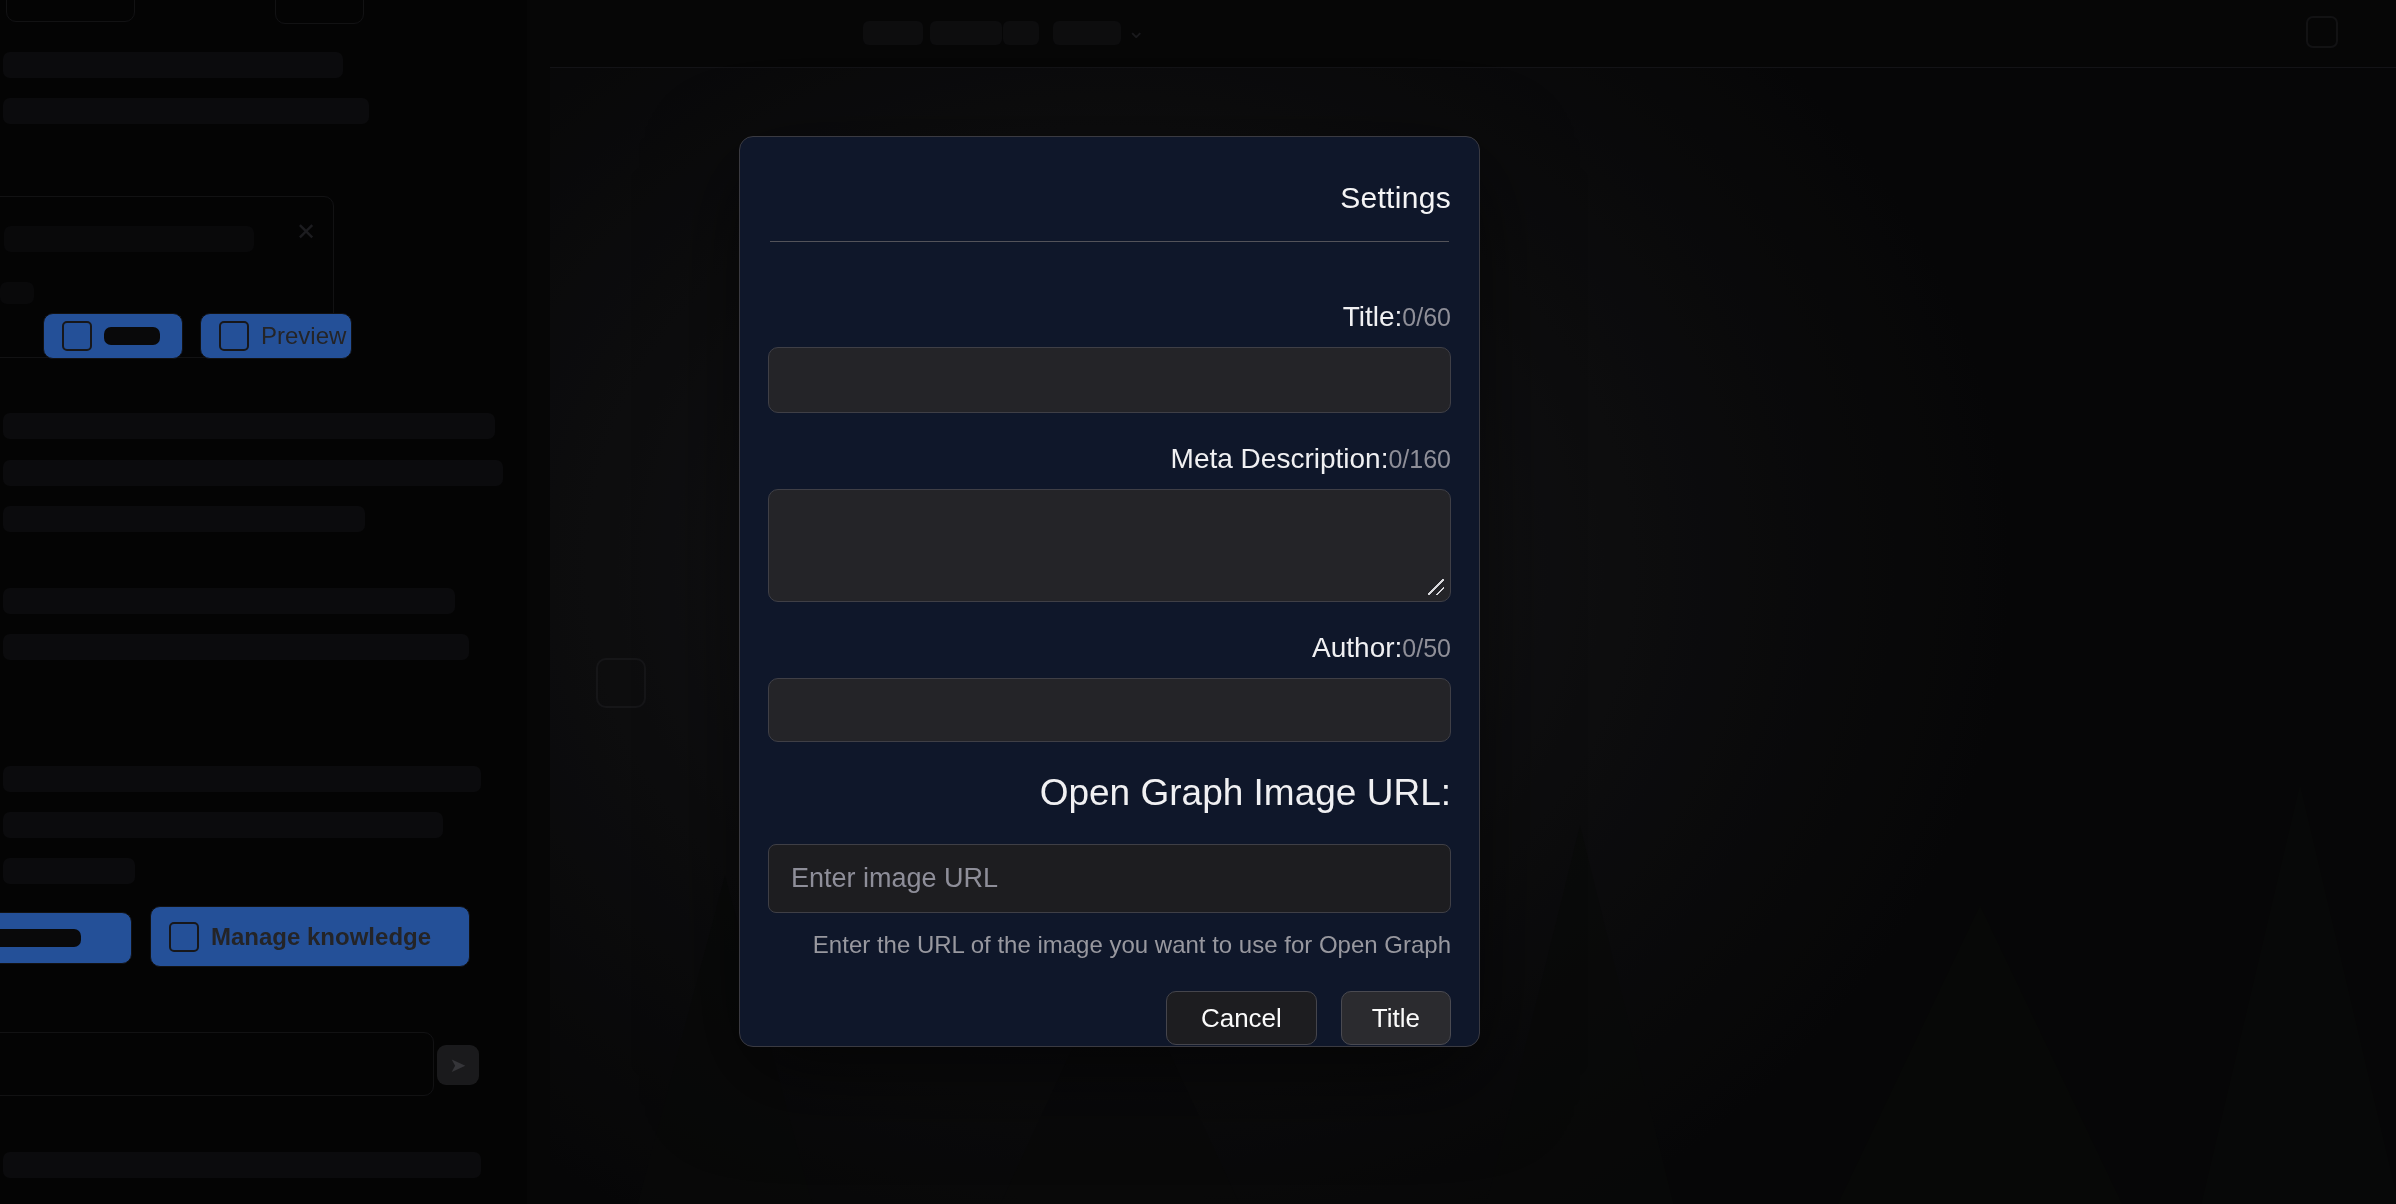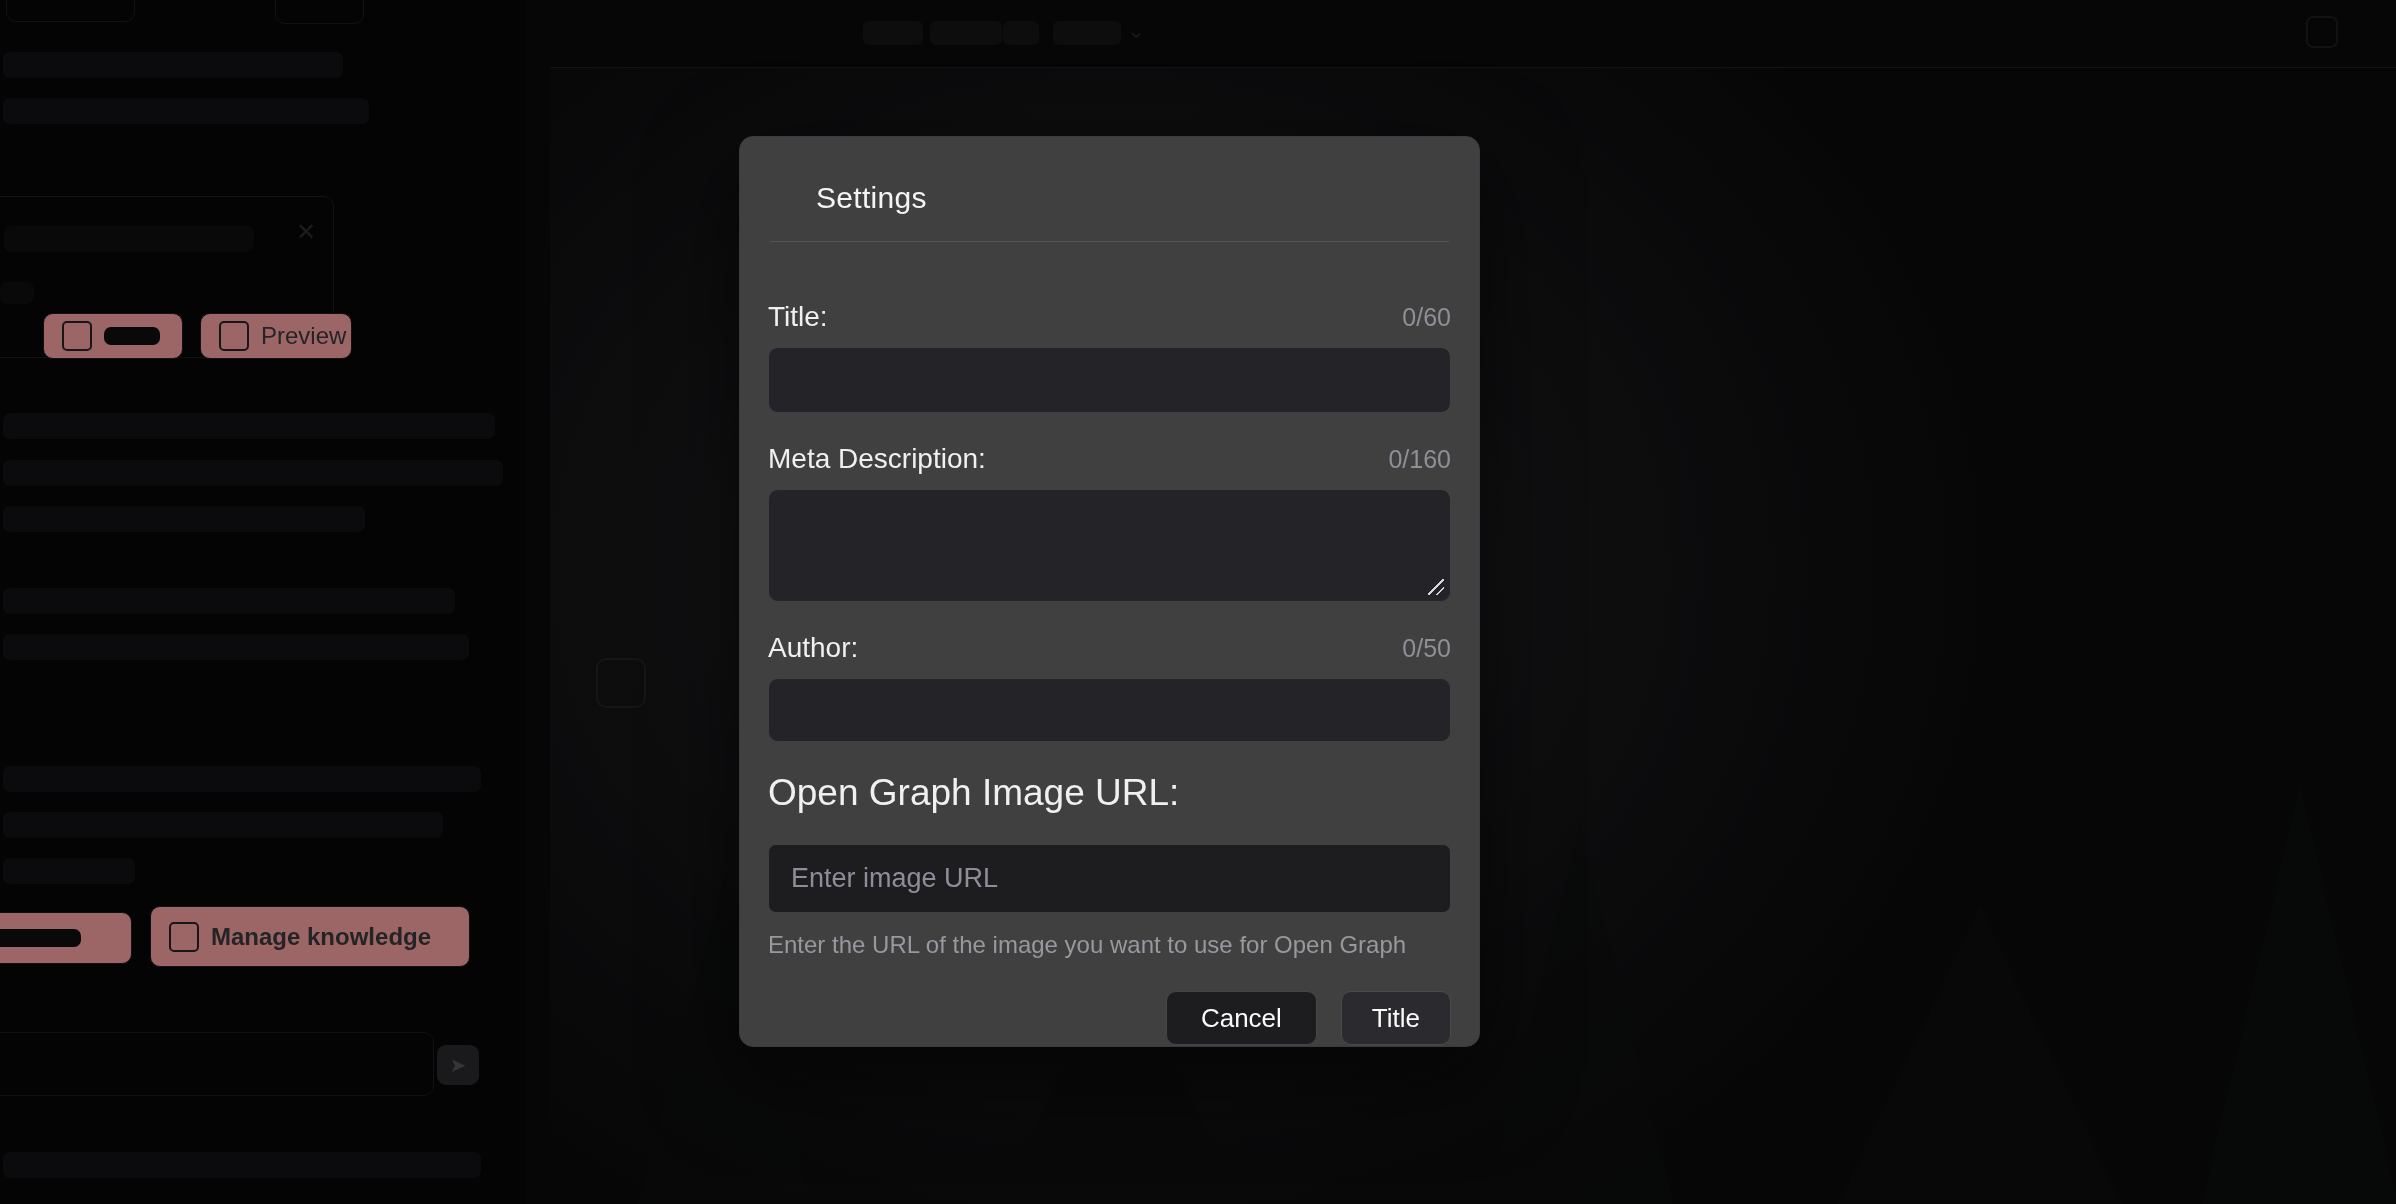--- a/index.html
+++ b/index.html
@@ -9,21 +9,21 @@
     font-family:"Liberation Sans","DejaVu Sans",sans-serif;
     -webkit-font-smoothing:antialiased;
   }
   
   .bg-page{position:absolute;inset:0;}
   .sidebar{position:absolute;left:0;top:0;width:527px;height:1204px;background:#070708;}
   .skel{position:absolute;background:#131316;border-radius:7px;}
   .skel.dim{background:#0f0f11;}
   .outline{position:absolute;border:1px solid #1d1d20;border-radius:10px;background:transparent;}
   .ghost-btn{
-    position:absolute;border:1px solid #1c1c1f;background:#fca5a5;border-radius:10px;
+    position:absolute;border:1px solid #1c1c1f;background:#3b82f6;border-radius:10px;
     display:flex;align-items:center;gap:12px;padding:0 18px;box-sizing:border-box;
     color:#3a3a3f;font-size:24px;
   }
   .ghost-ic{width:26px;height:26px;border:2px solid #26262a;border-radius:5px;flex:0 0 auto;}
   .send-btn{
     position:absolute;left:437px;top:1045px;width:42px;height:40px;border-radius:9px;
     background:#2b2b2e;display:flex;align-items:center;justify-content:center;
     color:#56565c;font-size:20px;
   }
   .topbar{position:absolute;left:527px;top:0;width:1869px;height:67px;background:#0a0a0b;}
@@ -40,23 +40,23 @@
   .tree{position:absolute;bottom:0;background:#0e100e;opacity:.55;}
   .t1{left:60px;width:230px;height:330px;clip-path:polygon(50% 0,88% 100%,12% 100%);}
   .t2{left:420px;width:300px;height:260px;clip-path:polygon(50% 0,90% 100%,10% 100%);opacity:.4;}
   .t3{left:900px;width:260px;height:380px;clip-path:polygon(50% 0,86% 100%,14% 100%);}
   .t4{left:1260px;width:340px;height:300px;clip-path:polygon(50% 0,92% 100%,8% 100%);opacity:.45;}
   .t5{left:1620px;width:260px;height:420px;clip-path:polygon(50% 0,88% 100%,12% 100%);}
   .overlay{position:absolute;inset:0;background:rgba(0,0,0,.38);}
   
   .modal{
     position:absolute;left:739px;top:136px;width:741px;height:911px;box-sizing:border-box;
-    background:#404040;border:1px solid #3a3a41;border-radius:14px;
+    background:#0f172a;border:1px solid #3a3a41;border-radius:14px;
     box-shadow:0 30px 90px rgba(0,0,0,.6);
-    padding:0 28px;display:flex;flex-direction:column;color:#ececf0;
+    padding:0 28px;display:flex;flex-direction:column;color:#ececf0;align-items:flex-end;
   }
   .m-title{margin:44px 0 0 48px;font-size:30px;color:#f4f4f5;letter-spacing:.3px;}
   .m-divider{margin-top:26px;height:1px;background:#53535a;border:none;width:calc(100% - 4px);align-self:center;}
   .f-row{display:flex;align-items:baseline;justify-content:space-between;margin-top:30px;}
   .f-row.first{margin-top:51px;}
   .f-label{font-size:28px;color:#f0f0f2;}
   .f-counter{font-size:25px;color:#8f8f98;}
   .t-input{
     margin-top:14px;height:66px;box-sizing:border-box;width:100%;
     background:#242428;border:1px solid #3f3f46;border-radius:10px;

